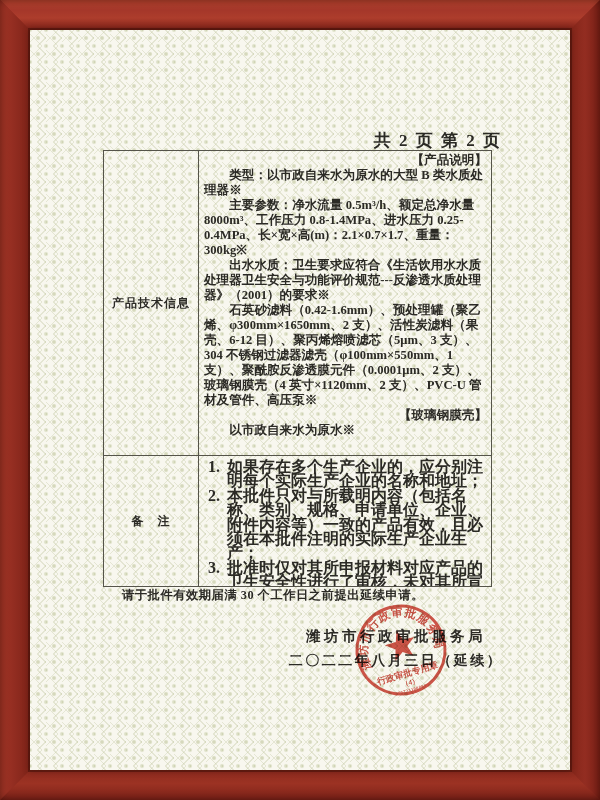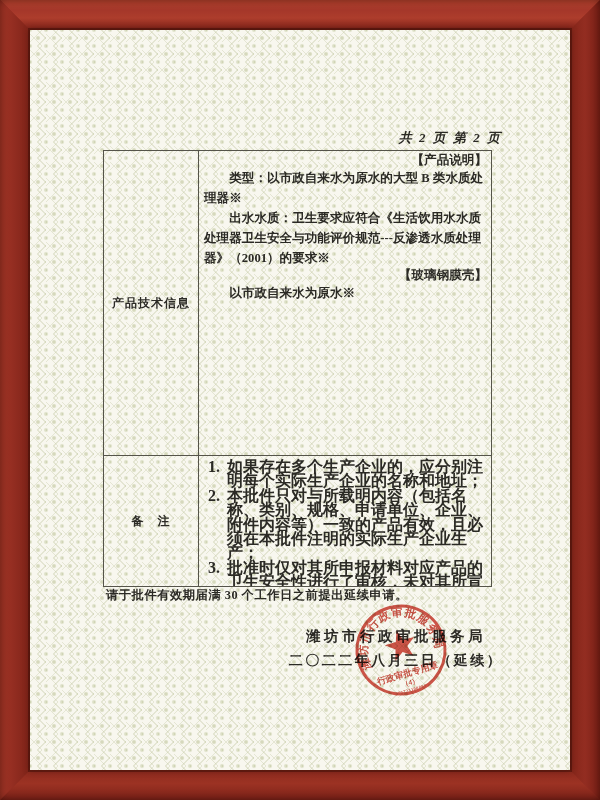--- a/index.html
+++ b/index.html
@@ -29,41 +29,41 @@
     background-color:var(--paper,#f8f7ef);
     background-image:
       radial-gradient(circle, rgba(185,192,146,.55) 1.2px, rgba(185,192,146,0) 2.6px),
       radial-gradient(circle, rgba(185,192,146,.45) 1.2px, rgba(185,192,146,0) 2.6px),
       repeating-linear-gradient(45deg, rgba(183,190,145,.30) 0 1.1px, transparent 1.1px 8px),
       repeating-linear-gradient(135deg, rgba(183,190,145,.30) 0 1.1px, transparent 1.1px 8px);
     background-size:16px 16px,16px 16px,16px 16px,16px 16px;
     background-position:0 0,8px 8px,0 0,0 0;
     box-shadow:0 0 6px 1px rgba(60,20,10,.45);}
 
-  .page-header{position:absolute;top:99px;right:68px;font-size:13px;font-weight:bold;letter-spacing:2px;font-style:italic;}
+  .page-header{position:absolute;top:99px;right:68px;font-size:17px;font-weight:bold;letter-spacing:2px;}
 
   
   .info-table{position:absolute;left:73px;top:120px;width:387px;border:1px solid #55544a;}
   .row{display:flex;box-sizing:border-box;}
   .row-product{height:305px;border-bottom:1px solid #55544a;}
   .row-notes{height:130px;}
   .label-cell{width:94px;flex:0 0 94px;border-right:1px solid #55544a;
     display:flex;align-items:center;justify-content:center;
     font-size:12px;font-weight:bold;letter-spacing:1px;}
   .content-cell{flex:1;padding:2px 4px 0 5px;overflow:hidden;}
 
   .sec-heading{font-size:12.6px;font-weight:bold;line-height:15.2px;text-align:right;}
-  .para{font-size:12.6px;font-weight:bold;line-height:20px;text-indent:2em;}
+  .para{font-size:12.6px;font-weight:bold;line-height:15px;text-indent:2em;}
 
   .notes-list{margin:2px 0 0 0;padding:0 0 0 4px;list-style:none;counter-reset:note;}
   .notes-list li{position:relative;counter-increment:note;padding-left:19px;
     font-size:16px;font-weight:bold;line-height:14.4px;}
   .notes-list li::before{content:counter(note) ".";position:absolute;left:0;top:0;}
 
-  .footer-note{position:absolute;left:76px;top:557px;font-size:12.3px;font-weight:bold;letter-spacing:.5px;}
+  .footer-note{position:absolute;left:92px;top:557px;font-size:12.3px;font-weight:bold;letter-spacing:.5px;}
 
   .issuer-block{position:absolute;left:156px;top:598px;width:420px;text-align:center;}
   .issuer{font-size:14.5px;font-weight:bold;letter-spacing:3.5px;line-height:16px;}
   .date{margin-top:9px;font-size:14px;font-weight:bold;letter-spacing:2.5px;line-height:16px;}
 
   
   .seal{position:absolute;left:305px;top:554px;width:132px;height:132px;
     transform:rotate(-16deg);opacity:.85;mix-blend-mode:multiply;pointer-events:none;}
   .seal text{fill:var(--seal_red,#c9392c);font-weight:bold;
     font-family:"Liberation Serif","DejaVu Serif",serif;}
@@ -83,21 +83,23 @@
   <div class="paper">
 
     <div class="page-header">共 2 页  第 2 页</div>
 
     <div class="info-table">
       <div class="row row-product">
         <div class="label-cell">产品技术信息</div>
         <div class="content-cell">
             <div class="sec-heading">【产品说明】</div>
             <div class="para">类型：以市政自来水为原水的大型 B 类水质处理器※</div>
+            <div class="para">主要参数：净水流量 0.5m³/h、额定总净水量 8000m³、工作压力 0.8-1.4MPa、进水压力 0.25-0.4MPa、长×宽×高(m)：2.1×0.7×1.7、重量：300kg※</div>
             <div class="para">出水水质：卫生要求应符合《生活饮用水水质处理器卫生安全与功能评价规范---反渗透水质处理器》（2001）的要求※</div>
+            <div class="para">石英砂滤料（0.42-1.6mm）、预处理罐（聚乙烯、φ300mm×1650mm、2 支）、活性炭滤料（果壳、6-12 目）、聚丙烯熔喷滤芯（5μm、3 支）、304 不锈钢过滤器滤壳（φ100mm×550mm、1 支）、聚酰胺反渗透膜元件（0.0001μm、2 支）、玻璃钢膜壳（4 英寸×1120mm、2 支）、PVC-U 管材及管件、高压泵※</div>
             <div class="sec-heading">【玻璃钢膜壳】</div>
             <div class="para">以市政自来水为原水※</div>
           </div>
       </div>
       <div class="row row-notes">
         <div class="label-cell">备　注</div>
         <div class="content-cell">
           <ol class="notes-list">
               <li>如果存在多个生产企业的，应分别注明每个实际生产企业的名称和地址；</li>
               <li>本批件只对与所载明内容（包括名称、类别、规格、申请单位、企业、附件内容等）一致的产品有效，且必须在本批件注明的实际生产企业生产；</li>

